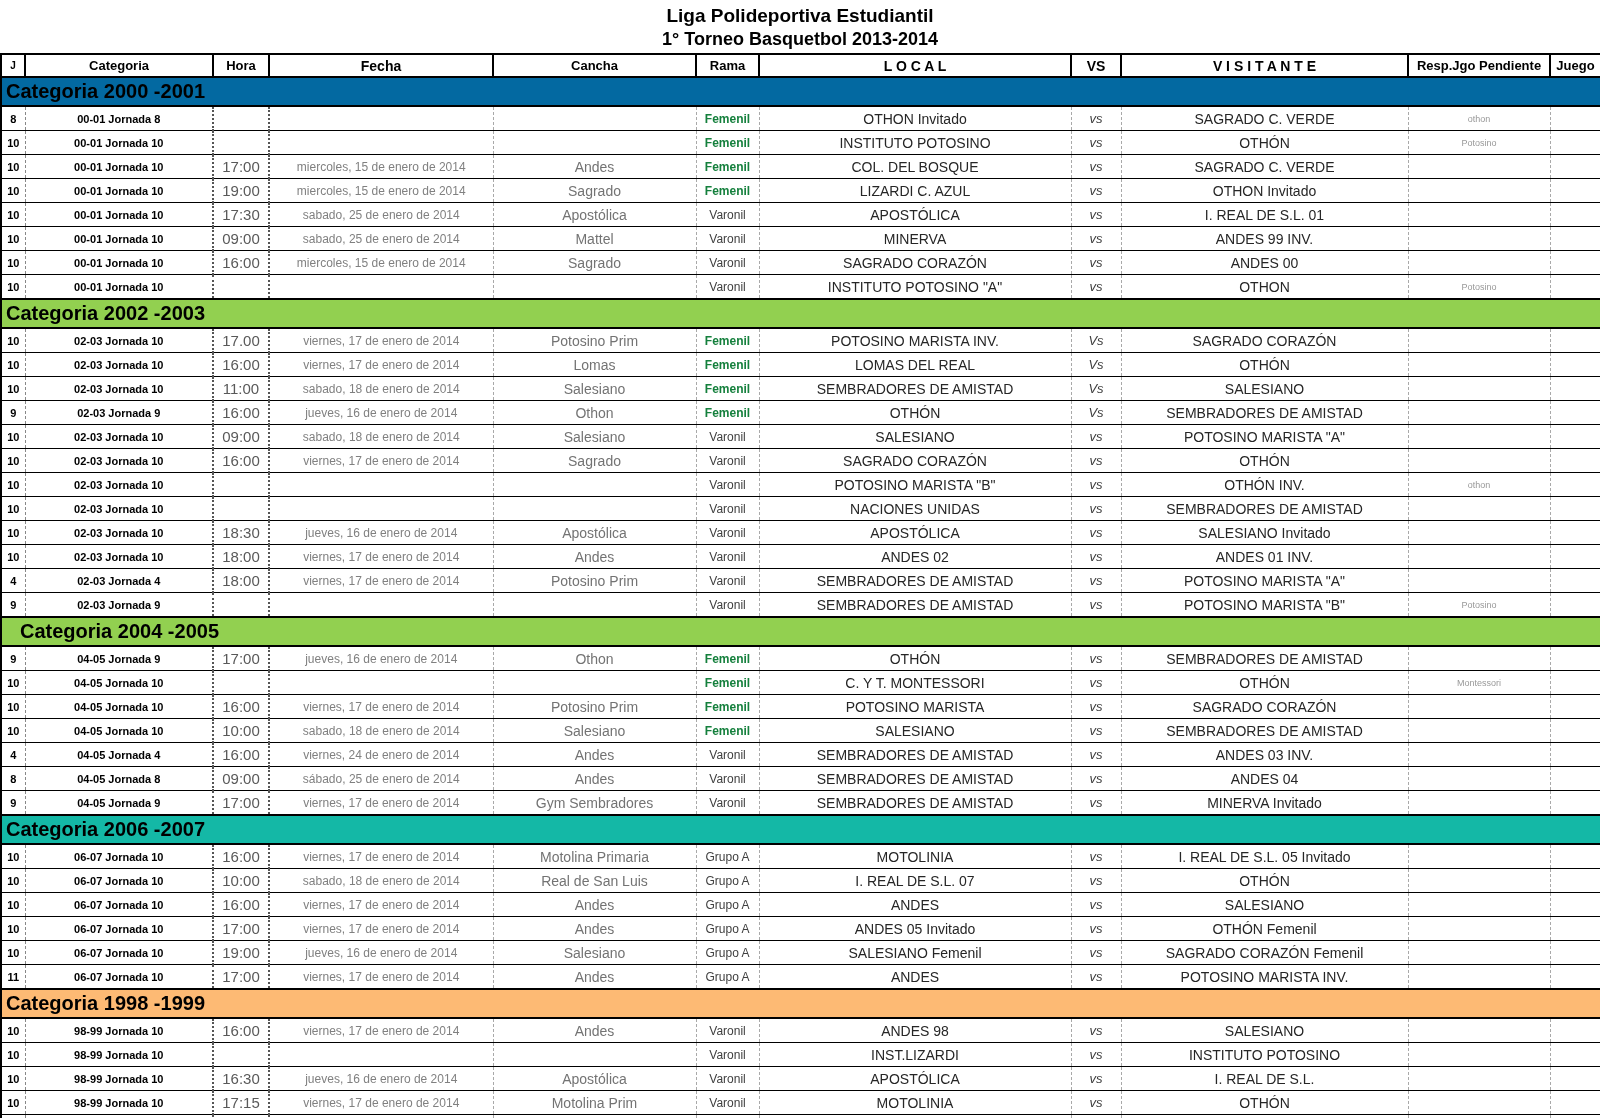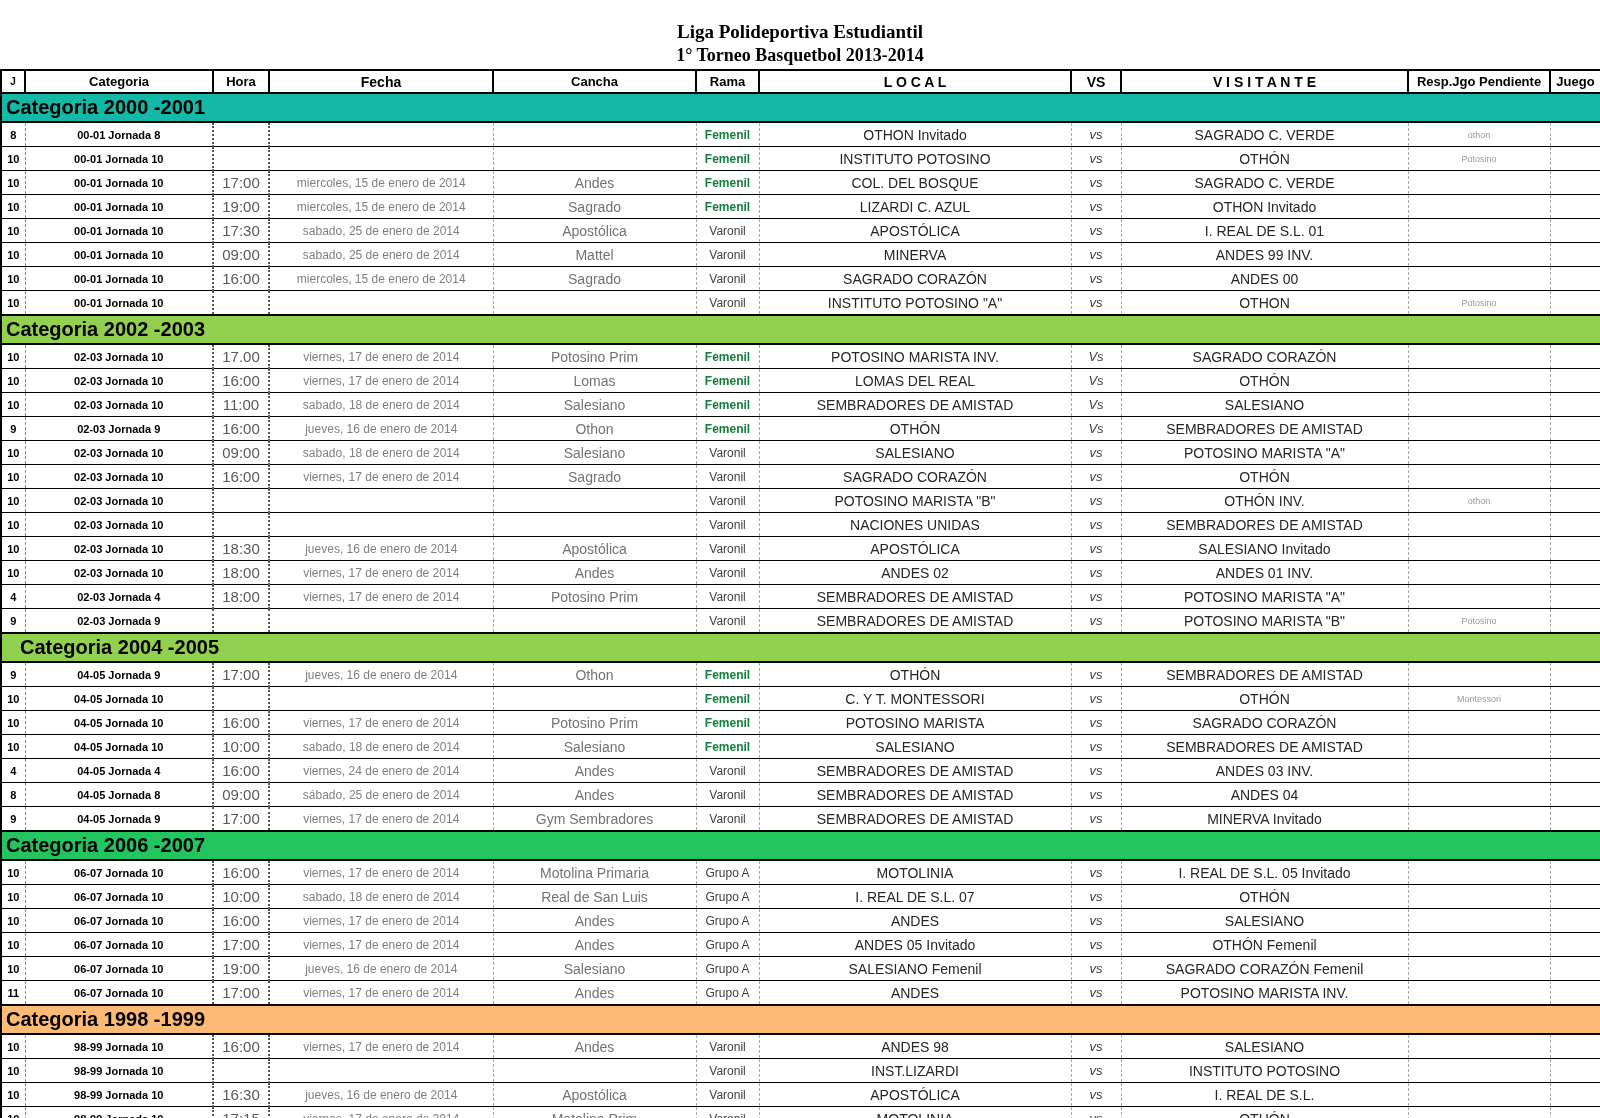--- a/index.html
+++ b/index.html
@@ -1,17 +1,17 @@
 <!DOCTYPE html>
 <html><head>
 <meta charset="utf-8">
 <style>
   html,body{margin:0;padding:0;background:#ffffff;}
   body{width:1600px;height:1118px;font-family:"Liberation Sans",sans-serif;color:#000;}
-  .title-block{text-align:center;padding-top:20px;line-height:1.25;font-family:Liberation Serif, serif;}
+  .title-block{text-align:center;padding-top:4px;line-height:1.25;}
   .title1{font-size:19px;font-weight:bold;}
   .title2{font-size:18px;font-weight:bold;}
   table.sched{border-collapse:collapse;table-layout:fixed;width:1600px;margin-top:3px;
     border-left:2px solid #000;border-right:2px solid #000;border-top:2px solid #000;}
   thead th{border:2px solid #000;background:#fff;font-weight:bold;height:21px;padding:0 2px;
     white-space:nowrap;overflow:hidden;font-size:13px;}
   th.h-j{font-size:10px;}
   th.h-fecha{font-size:14px;}
   th.h-local,th.h-visitante,th.h-vs{font-size:14px;}
   tbody td{border-top:1px solid #000;height:23px;padding:0 2px;white-space:nowrap;
@@ -64,21 +64,21 @@
         <th class="h-rama">Rama</th>
         <th class="h-local">L O C A L</th>
         <th class="h-vs">VS</th>
         <th class="h-visitante">V I S I T A N T E</th>
         <th class="h-resp">Resp.Jgo Pendiente</th>
         <th class="h-juego">Juego</th>
       </tr>
   </thead>
   <tbody id="table-body">
       <tr>
-        <td colspan="11" class="section-cell" style="background: #14b8a6;">Categoria 2000 -2001</td>
+        <td colspan="11" class="section-cell" style="background: #0369a1;">Categoria 2000 -2001</td>
       </tr>
       <tr>
         <td class="c-j">8</td>
         <td class="c-categoria">00-01 Jornada 8</td>
         <td class="c-hora"></td>
         <td class="c-fecha"></td>
         <td class="c-cancha"></td>
         <td class="c-rama femenil">Femenil</td>
         <td class="c-local">OTHON Invitado</td>
         <td class="c-vs">vs</td>
@@ -424,21 +424,21 @@
         <td class="c-fecha">viernes, 17 de enero de 2014</td>
         <td class="c-cancha">Gym Sembradores</td>
         <td class="c-rama">Varonil</td>
         <td class="c-local">SEMBRADORES DE AMISTAD</td>
         <td class="c-vs">vs</td>
         <td class="c-visitante">MINERVA Invitado</td>
         <td class="c-resp"></td>
         <td class="c-juego"></td>
       </tr>
       <tr>
-        <td colspan="11" class="section-cell" style="background: #22c55e;">Categoria 2006 -2007</td>
+        <td colspan="11" class="section-cell" style="background: #14b8a6;">Categoria 2006 -2007</td>
       </tr>
       <tr>
         <td class="c-j">10</td>
         <td class="c-categoria">06-07 Jornada 10</td>
         <td class="c-hora">16:00</td>
         <td class="c-fecha">viernes, 17 de enero de 2014</td>
         <td class="c-cancha">Motolina Primaria</td>
         <td class="c-rama">Grupo A</td>
         <td class="c-local">MOTOLINIA</td>
         <td class="c-vs">vs</td>

